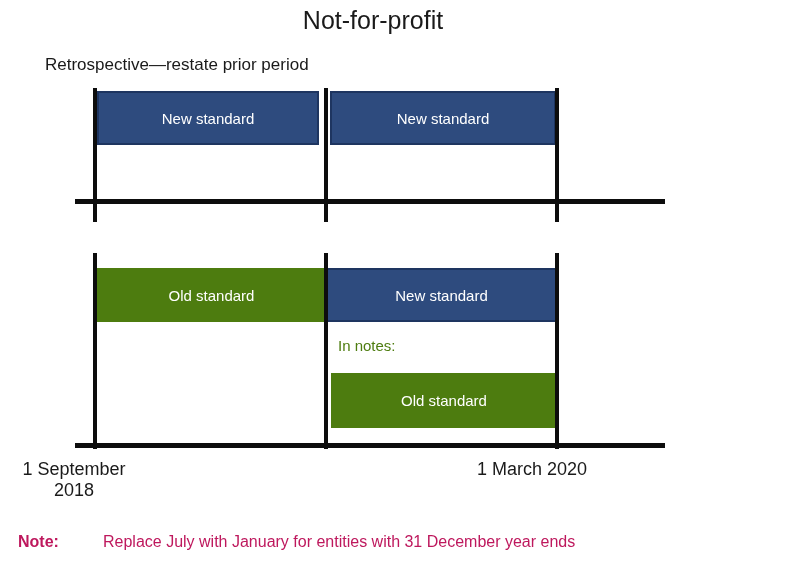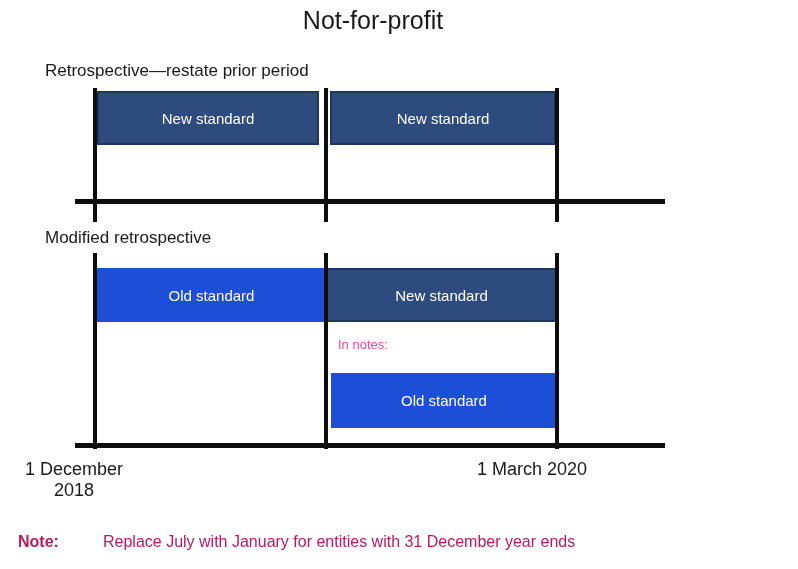--- a/index.html
+++ b/index.html
@@ -3,21 +3,21 @@
 <meta charset="utf-8">
 <style>
   html,body { margin:0; padding:0; background:#ffffff; }
   body { font-family:"Liberation Sans", sans-serif; color:#1a1a1a; }
   .canvas { position:relative; width:665px; height:569px; background:#ffffff; overflow:hidden; }
 
   .title { position:absolute; top:6px; left:0; width:746px; text-align:center;
            font-size:25px; color:#1a1a1a; }
 
   .section-label { position:absolute; left:45px; font-size:17px; color:#1a1a1a; }
-  .section-label.s1 { top:61px; }
+  .section-label.s1 { top:55px; }
   .section-label.s2 { top:228px; }
 
   .tick { position:absolute; width:4px; background:#0d0d0d; }
   .tick.r1 { top:88px;  height:134px; }
   .tick.r2 { top:253px; height:196px; }
   .tick.x1 { left:93px; }
   .tick.x2 { left:324px; }
   .tick.x3 { left:555px; }
 
   .axis-line { position:absolute; left:75px; width:700px; height:5px; background:#0d0d0d; }
@@ -26,29 +26,29 @@
   .arrowhead { position:absolute; width:0; height:0;
                border-top:9px solid transparent; border-bottom:9px solid transparent;
                border-left:24px solid #0d0d0d; left:772px; }
   .arrowhead.a1 { top:193px; }
   .arrowhead.a2 { top:437px; }
 
   .bar { position:absolute; height:54px; box-sizing:border-box;
          display:flex; align-items:center; justify-content:center;
          color:#ffffff; font-size:15px; }
   .bar.blue  { background:#2e4b7e; border:2px solid #1e3560;justify-content:center; }
-  .bar.green { background:#1d4ed8; }
+  .bar.green { background:#4d7c0f; }
 
   .bar.b1a { top:91px;  left:97px;  width:222px; }
   .bar.b1b { top:91px;  left:330px; width:226px; }
   .bar.b2a { top:268px; left:97px;  width:229px; }
   .bar.b2b { top:268px; left:326px; width:231px; }
   .bar.b2c { top:373px; left:331px; width:226px; height:55px; }
 
-  .in-notes-label { position:absolute; top:337px; left:338px; font-size:13px; color:#ec4899; }
+  .in-notes-label { position:absolute; top:337px; left:338px; font-size:15px; color:#4d7c0f; }
 
   .date-label { position:absolute; top:459px; width:120px; text-align:center;
                 font-size:18px; color:#1a1a1a; }
   .date-label.d1 { left:14px; }
   .date-label.d2 { left:252px; }
   .date-label.d3 { left:472px; }
 
   .note-line { position:absolute; top:533px; left:18px; font-size:16px; color:#be185d; }
   .note-label { font-weight:bold; display:inline-block; width:85px; }
 </style>
@@ -68,21 +68,20 @@
     <span>New standard</span>
   </div>
 
   <div class="tick r1 x1"></div>
   <div class="tick r1 x2"></div>
   <div class="tick r1 x3"></div>
 
   <div class="axis-line a1"></div>
   <div class="arrowhead a1"></div>
 
-  <div class="section-label s2">Modified retrospective</div>
 
   <div class="bar green b2a">
     <span>Old standard</span>
   </div>
   <div class="bar blue b2b">
     <span>New standard</span>
   </div>
 
   <div class="in-notes-label">In notes:</div>
 
@@ -90,20 +89,20 @@
     <span>Old standard</span>
   </div>
 
   <div class="tick r2 x1"></div>
   <div class="tick r2 x2"></div>
   <div class="tick r2 x3"></div>
 
   <div class="axis-line a2"></div>
   <div class="arrowhead a2"></div>
 
-  <div class="date-label d1">1 December 2018</div>
+  <div class="date-label d1">1 September 2018</div>
   <div class="date-label d3">1 March 2020</div>
 
   <div class="note-line">
     <span class="note-label">Note:</span><span>Replace July with January for entities with 31 December year ends</span>
   </div>
 
 </div>
 
 </body></html>

